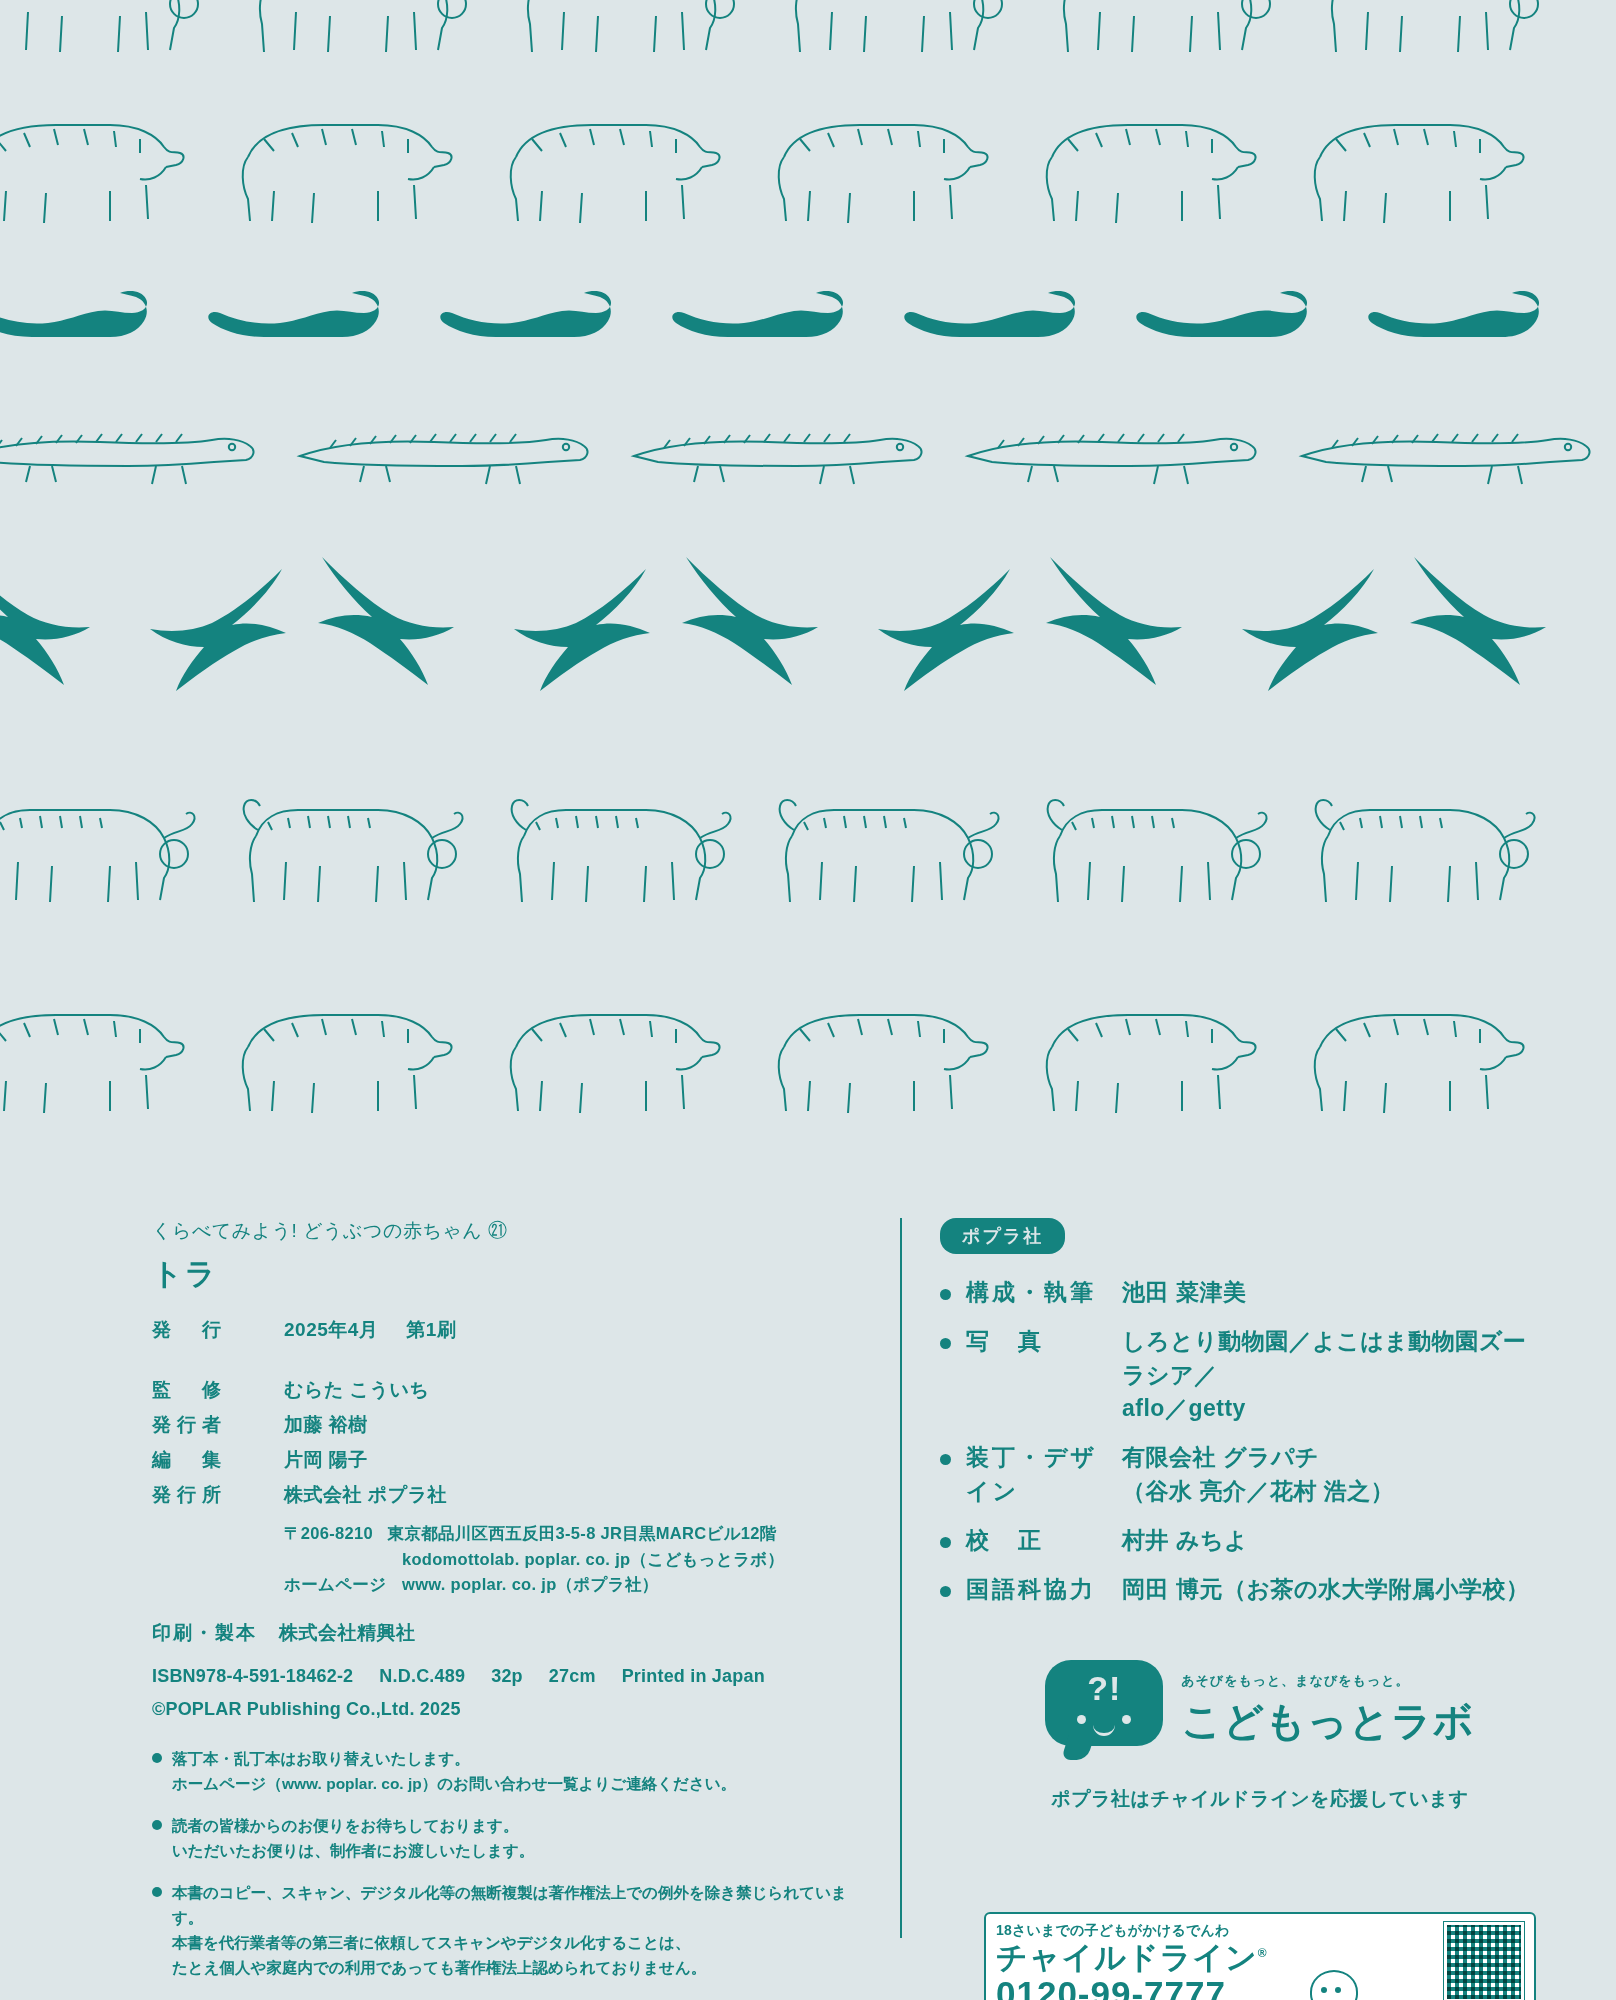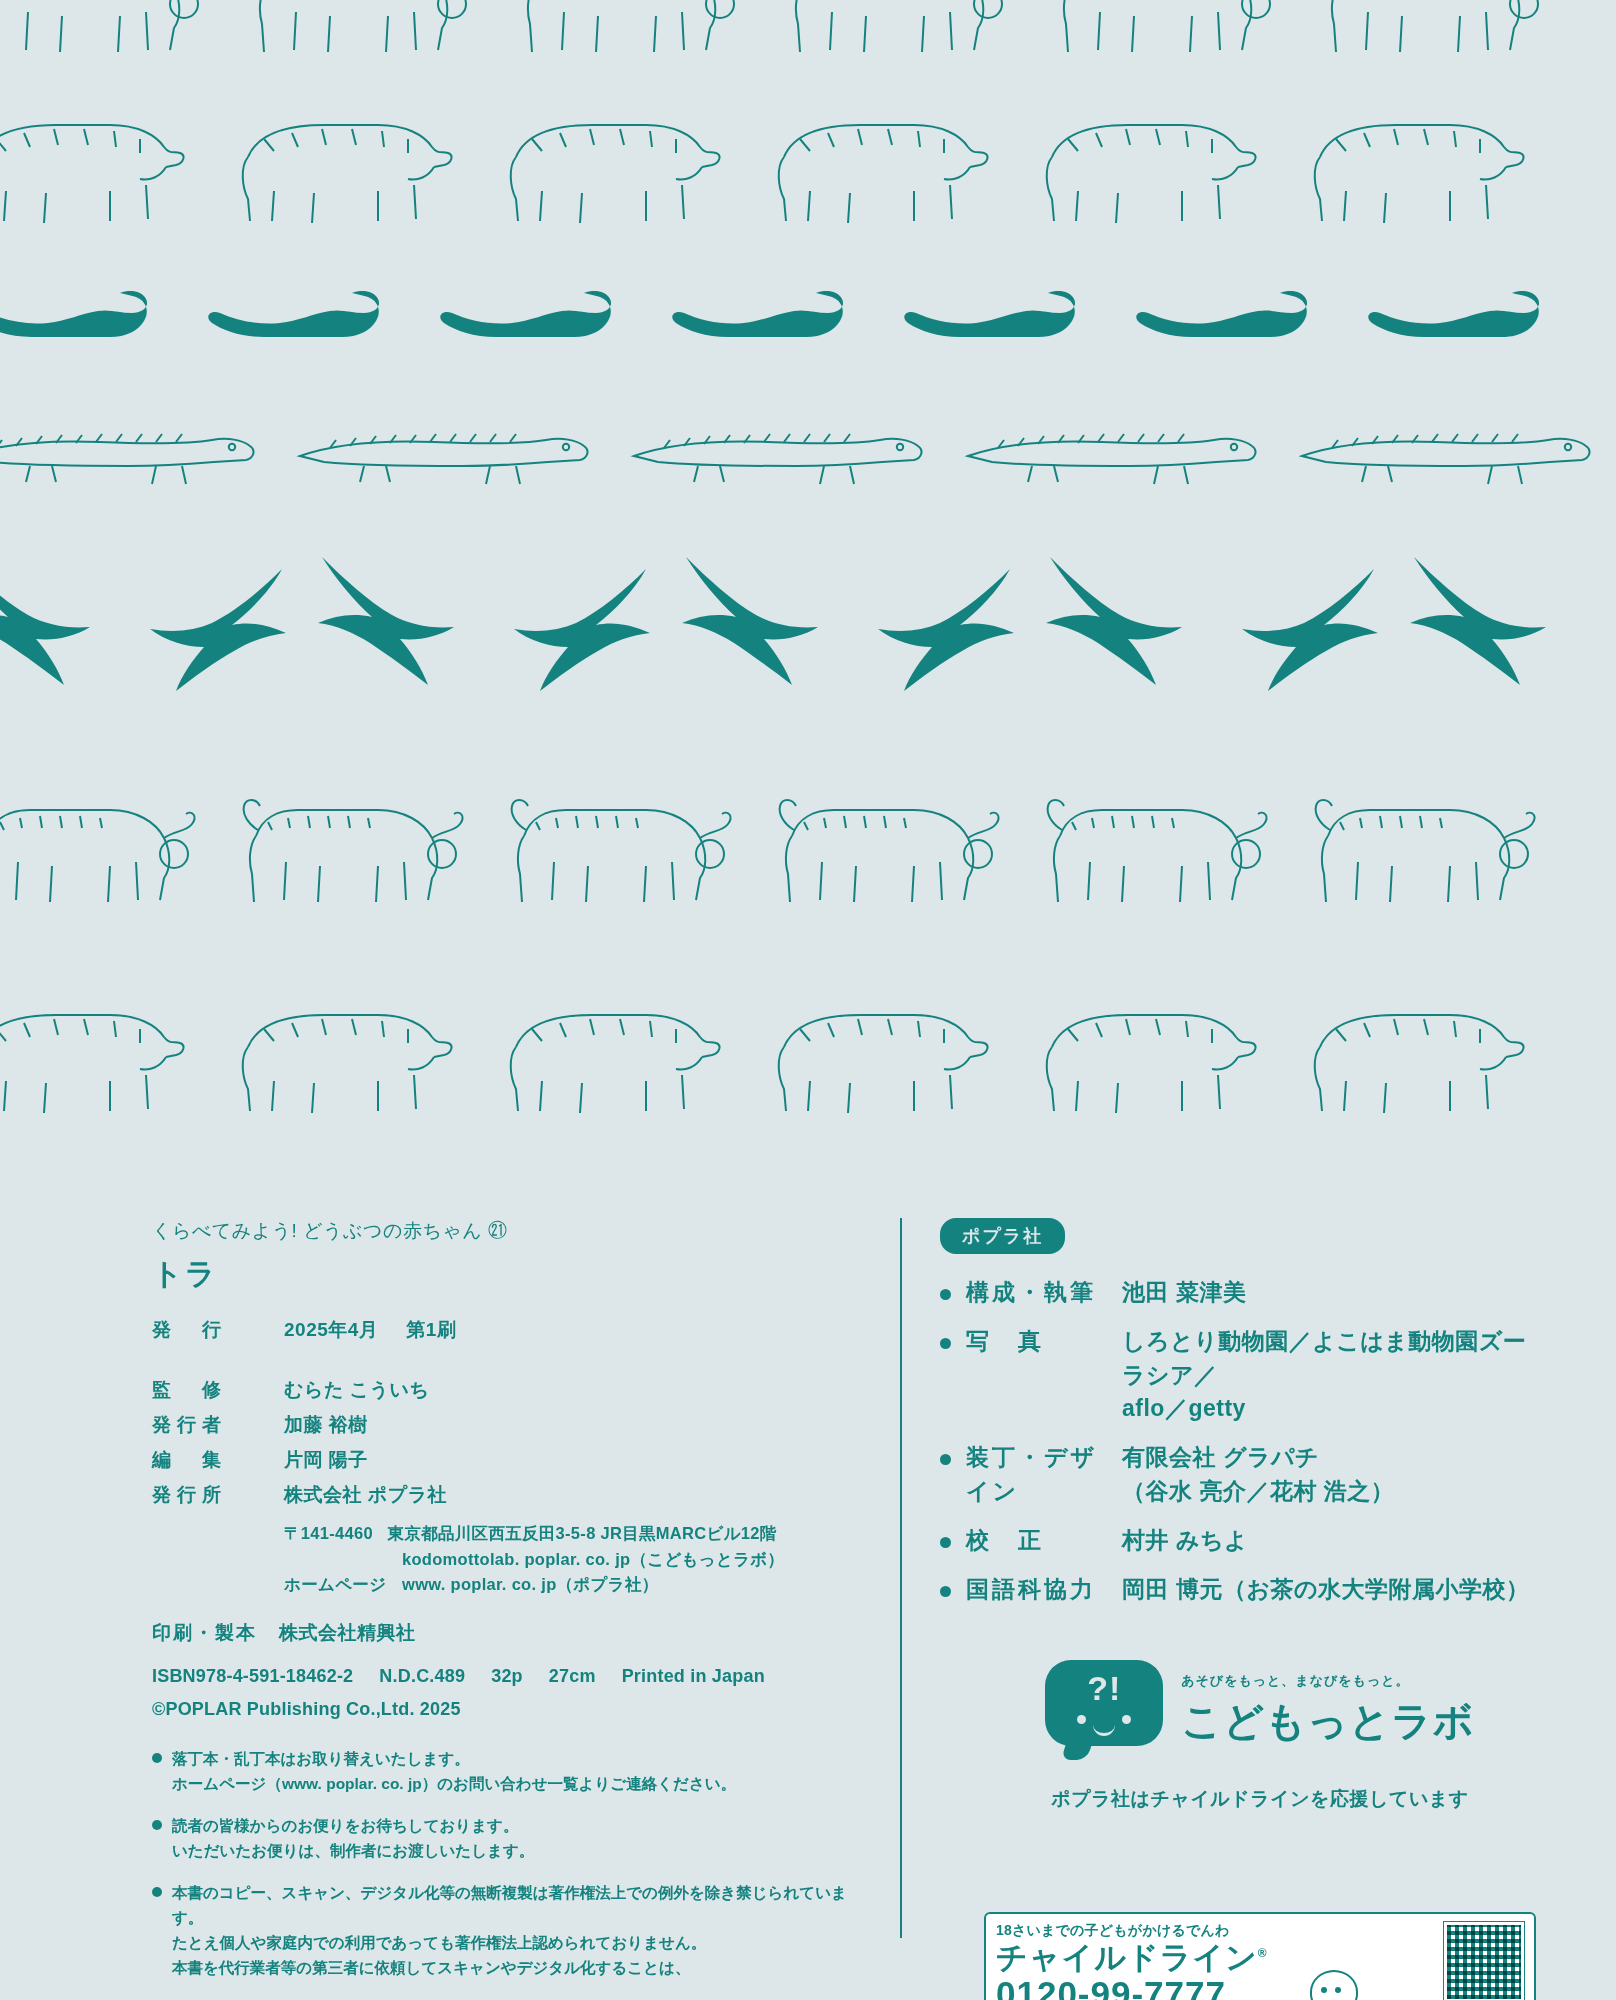--- a/index.html
+++ b/index.html
@@ -743,21 +743,21 @@
         </tr>
         <tr>
           <td class="lbl">発行所</td>
           <td class="val">株式会社 ポプラ社</td>
         </tr>
       </tbody>
         </table>
 
       <div class="addr">
         <div>
-          <span>〒141-4460</span>
+          <span>〒206-8210</span>
           &nbsp;&nbsp;<span>東京都品川区西五反田3-5-8 JR目黒MARCビル12階</span>
         </div>
         <div>
           <span class="indent"></span><span>kodomottolab. poplar. co. jp（こどもっとラボ）</span>
         </div>
         <div>
           <span class="hp-label">ホームページ</span><span>www. poplar. co. jp（ポプラ社）</span>
         </div>
       </div>
 
@@ -775,22 +775,22 @@
         <div class="note">
           <span>落丁本・乱丁本はお取り替えいたします。</span>
           <span class="sub">ホームページ（www. poplar. co. jp）のお問い合わせ一覧よりご連絡ください。</span>
         </div>
         <div class="note">
           <span>読者の皆様からのお便りをお待ちしております。</span>
           <span class="sub">いただいたお便りは、制作者にお渡しいたします。</span>
         </div>
         <div class="note">
           <span>本書のコピー、スキャン、デジタル化等の無断複製は著作権法上での例外を除き禁じられています。</span>
+          <span class="sub">本書を代行業者等の第三者に依頼してスキャンやデジタル化することは、</span>
           <span class="sub">たとえ個人や家庭内での利用であっても著作権法上認められておりません。</span>
-          <span class="sub">本書を代行業者等の第三者に依頼してスキャンやデジタル化することは、</span>
         </div>
       </div>
 
     </div>
 
     <div class="right-col">
       <div class="staff-badge">ポプラ社</div>
       <table class="staff">
         <tbody>
             <tr>

